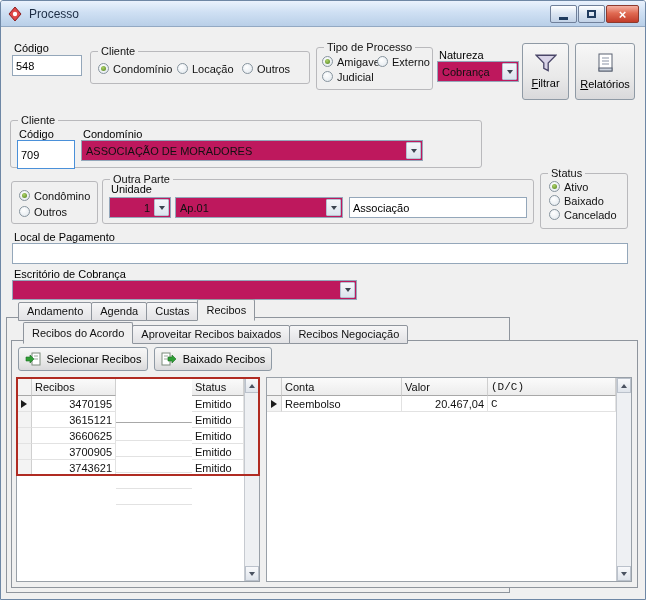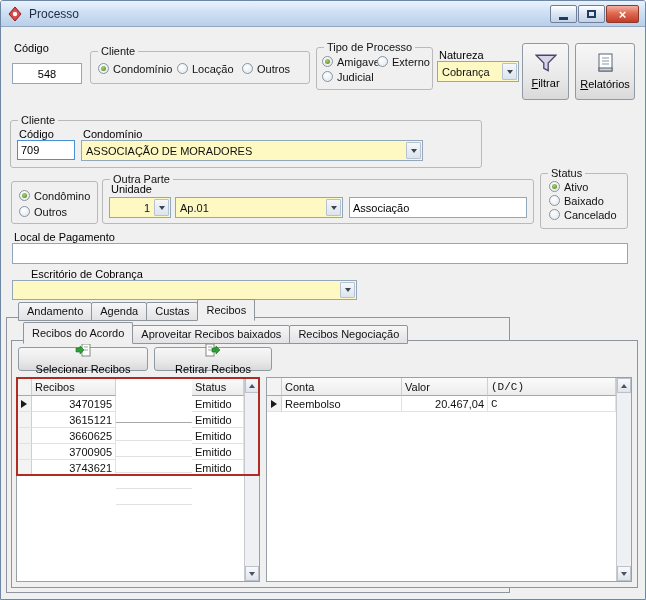--- a/index.html
+++ b/index.html
@@ -25,42 +25,42 @@
 
   .content { position:absolute; left:1px; right:1px; top:26px; bottom:1px; background:#f0f0f0;border-radius:14px; }
 
   
   .lbl { position:absolute; white-space:nowrap; color:#000; }
   .grp { position:absolute; border:1px solid #b9b9bc; border-radius:3px; }
   .grp > .glbl { position:absolute; top:-7px; left:7px; background:#f0f0f0; padding:0 3px; line-height:12px; white-space:nowrap; }
 
   .tb { position:absolute; border:1px solid #94a7ba; background:#fff;
         font:11px "Liberation Sans", sans-serif; padding:0 3px; }
-  .tb.right { text-align:center;margin-top:8px; }
+  .tb.right { text-align:left; }
   .tb.focus { border-color:#4a90d9; }
 
-  .combo { position:absolute; border:1px solid #94a7ba; background:#fef9c3;padding-left:48px; }
+  .combo { position:absolute; border:1px solid #94a7ba; background:#be185d;padding-left:48px; }
   .combo .cval { position:absolute; left:4px; right:20px; top:50%; transform:translateY(-50%);
                  white-space:nowrap; overflow:hidden; }
   .combo .cval.right { text-align:right; }
   .combo .cbtn { position:absolute; right:1px; top:1px; bottom:1px; width:15px;
                  background:linear-gradient(#f5f7fa,#dce4ee); border:1px solid #b5c2d2; border-radius:1px;
                  display:flex; align-items:center; justify-content:center; }
   .tri-down { width:0; height:0; border-left:3px solid transparent; border-right:3px solid transparent; border-top:4px solid #3c4450; }
 
   .radio { position:absolute; display:flex; align-items:center; gap:4px; white-space:nowrap; height:13px; }
   .rdot { width:11px; height:11px; border-radius:50%; border:1px solid #87949e;
           background:radial-gradient(circle at 40% 35%, #fff, #dfe6ec); position:relative; flex:none; }
   .radio.sel .rdot::after { content:""; position:absolute; left:2px; top:2px; width:5px; height:5px;
           border-radius:50%; background:radial-gradient(circle at 40% 35%, #aed36a, #4f7f1d); }
 
   .btn { position:absolute; border:1px solid #8f9aa5; border-radius:3px;
          background:linear-gradient(#f7f7f7,#e9e9e9 60%,#d9d9db);
          display:flex; align-items:center; justify-content:center; gap:6px;
-         font:11px "Liberation Sans", sans-serif; padding:0 4px;flex-direction:column; }
+         font:11px "Liberation Sans", sans-serif; padding:0 4px; }
   .btn.vert { flex-direction:column; gap:4px; }
   .hotkey { display:block; }
   .hotkey::first-letter { text-decoration:underline; }
 
   
   .tabstrip { position:absolute; display:flex; align-items:flex-end; z-index:3;margin-left:12px; }
   .tab { border:1px solid #8f959d; border-radius:2px 2px 0 0;
          background:linear-gradient(#f6f6f7,#e2e2e5); padding:2px 8px; line-height:13px; white-space:nowrap; }
   .tab + .tab { margin-left:-1px; }
   .tab.active { background:#f0f0f0; border-bottom-color:#f0f0f0; padding-top:4px; padding-bottom:3px; position:relative; z-index:4; }
@@ -180,21 +180,21 @@
           <line x1="7" y1="11" x2="14" y2="11" stroke="#8a93a5"></line>
           <rect x="4" y="15" width="13" height="3" fill="#ccd3de" stroke="#5a6272"></rect>
         </svg>
       </span>
       <span class="hotkey">Relatórios</span>
     </button>
 
     <div class="grp" style="left:8px; top:93px; width:472px; height:48px">
       <span class="glbl">Cliente</span>
       <span class="lbl" style="left:8px; top:7px">Código</span>
-      <input class="tb focus" style="left: 6px; top: 19px; width: 58px; height: 20px;" value="709">
+      <input class="tb focus" style="left: 6px; top: 19px; width: 58px; height: 29px;" value="709">
       <span class="lbl" style="left:72px; top:7px">Condomínio</span>
       <div class="combo" style="left:70px; top:19px; width:342px; height:21px">
         <span class="cval">ASSOCIAÇÃO DE MORADORES</span>
         <span class="cbtn">
             <span class="tri-down"></span>
           </span>
       </div>
     </div>
 
     <div class="grp" style="left:9px; top:154px; width:87px; height:43px">
@@ -238,21 +238,21 @@
       </div>
       <div class="radio" style="left:8px; top:34px">
         <span class="rdot"></span>
         <span>Cancelado</span>
       </div>
     </div>
 
     <span class="lbl" style="left:12px; top:204px">Local de Pagamento</span>
     <input class="tb" style="left: 10px; top: 216px; width: 616px; height: 21px;" value="">
 
-    <span class="lbl" style="left:29px; top:241px">Escritório de Cobrança</span>
+    <span class="lbl" style="left:12px; top:241px">Escritório de Cobrança</span>
     <div class="combo" style="left:10px; top:253px; width:345px; height:20px">
       <span class="cval"></span>
       <span class="cbtn">
           <span class="tri-down"></span>
         </span>
     </div>
 
     <div class="tabstrip" style="left:4px; top:272px">
       <div class="tab">Andamento</div>
       <div class="tab">Agenda</div>
@@ -284,21 +284,21 @@
 
         <button class="btn" style="left:142px; top:6px; width:118px; height:24px">
           <span style="display:flex">
             <svg width="16" height="14" viewBox="0 0 16 14">
               <rect x="1" y="1" width="8" height="12" fill="#ffffff" stroke="#7d8b7d"></rect>
               <line x1="3" y1="4" x2="7" y2="4" stroke="#9aa89a"></line>
               <line x1="3" y1="7" x2="7" y2="7" stroke="#9aa89a"></line>
               <polygon points="7,5 11,5 11,3 15,7 11,11 11,9 7,9" fill="#2f9e35" stroke="#1c6e22" stroke-width="0.6"></polygon>
             </svg>
           </span>
-          <span>Retirar Recibos</span>
+          <span>Baixado Recibos</span>
         </button>
 
         <div class="tpanel" style="left:4px; top:36px; width:244px; height:205px">
           <div class="redbox"></div>
           <div class="tgrid">
             <div class="trow thead">
               <div class="tc selcol lt-sel"></div>
               <div class="tc lt-rec">Recibos</div>
               <div class="tc lt-ven">Vencimento</div>
               <div class="tc lt-sta">Status</div>

